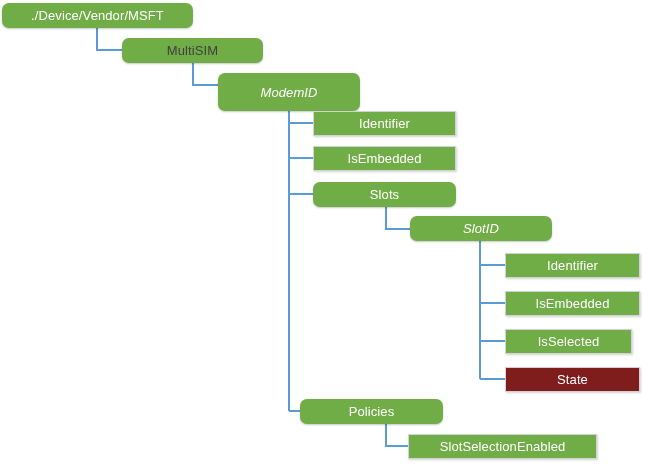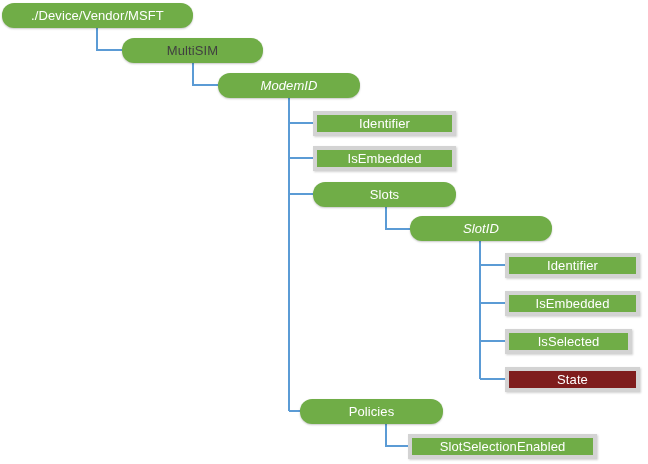--- a/index.html
+++ b/index.html
@@ -35,25 +35,25 @@
     align-items: center;
     justify-content: center;
     font-size: 13px;
     line-height: 1;
     letter-spacing: 0.1px;
     white-space: nowrap;
     text-align: center;
     user-select: none;
   }
   .node.rounded {
-    border-radius: 12px;
+    border-radius: 7px;
     box-shadow: 0 1px 2px rgba(0,0,0,0.22);
   }
   .node.rect {
-    border: 4px solid #a21caf;
+    border: 1px solid #a21caf;
     box-shadow: 1px 1px 2px rgba(0,0,0,0.18);
     align-items: center;
   }
   .node.italic {
     font-style: italic;
   }
   .node-label {
     display: block;
     padding: 0 6px;
   }
@@ -78,21 +78,21 @@
       <polyline points="480,379 505,379" fill="none" stroke="#5B9BD5" stroke-width="2" stroke-linecap="butt" stroke-linejoin="miter" shape-rendering="crispEdges"></polyline>
       <polyline points="386,424 386,446 408,446" fill="none" stroke="#5B9BD5" stroke-width="2" stroke-linecap="butt" stroke-linejoin="miter" shape-rendering="crispEdges"></polyline>
     </svg>
   <div id="node-layer">
       <div class="node rounded" style="left: 2px; top: 3px; width: 191px; height: 25px; background: rgb(112, 173, 71); color: rgb(255, 255, 255);">
         <span class="node-label">./Device/Vendor/MSFT</span>
       </div>
       <div class="node rounded" style="left: 122px; top: 38px; width: 141px; height: 25px; background: rgb(112, 173, 71); color: #404040;">
         <span class="node-label">MultiSIM</span>
       </div>
-      <div class="node rounded italic" style="left: 218px; top: 73px; width: 142px; height: 25px; background: rgb(112, 173, 71); color: rgb(255, 255, 255);">
+      <div class="node rounded italic" style="left: 218px; top: 73px; width: 142px; height: 38px; background: rgb(112, 173, 71); color: rgb(255, 255, 255);">
         <span class="node-label">ModemID</span>
       </div>
       <div class="node rect" style="left: 313px; top: 111px; width: 143px; height: 25px; background: rgb(112, 173, 71); color: rgb(255, 255, 255); border-color: rgb(211, 211, 211);">
         <span class="node-label">Identifier</span>
       </div>
       <div class="node rect" style="left: 313px; top: 146px; width: 143px; height: 25px; background: rgb(112, 173, 71); color: rgb(255, 255, 255); border-color: rgb(211, 211, 211);">
         <span class="node-label">IsEmbedded</span>
       </div>
       <div class="node rounded" style="left: 313px; top: 182px; width: 143px; height: 25px; background: rgb(112, 173, 71); color: rgb(255, 255, 255);">
         <span class="node-label">Slots</span>

